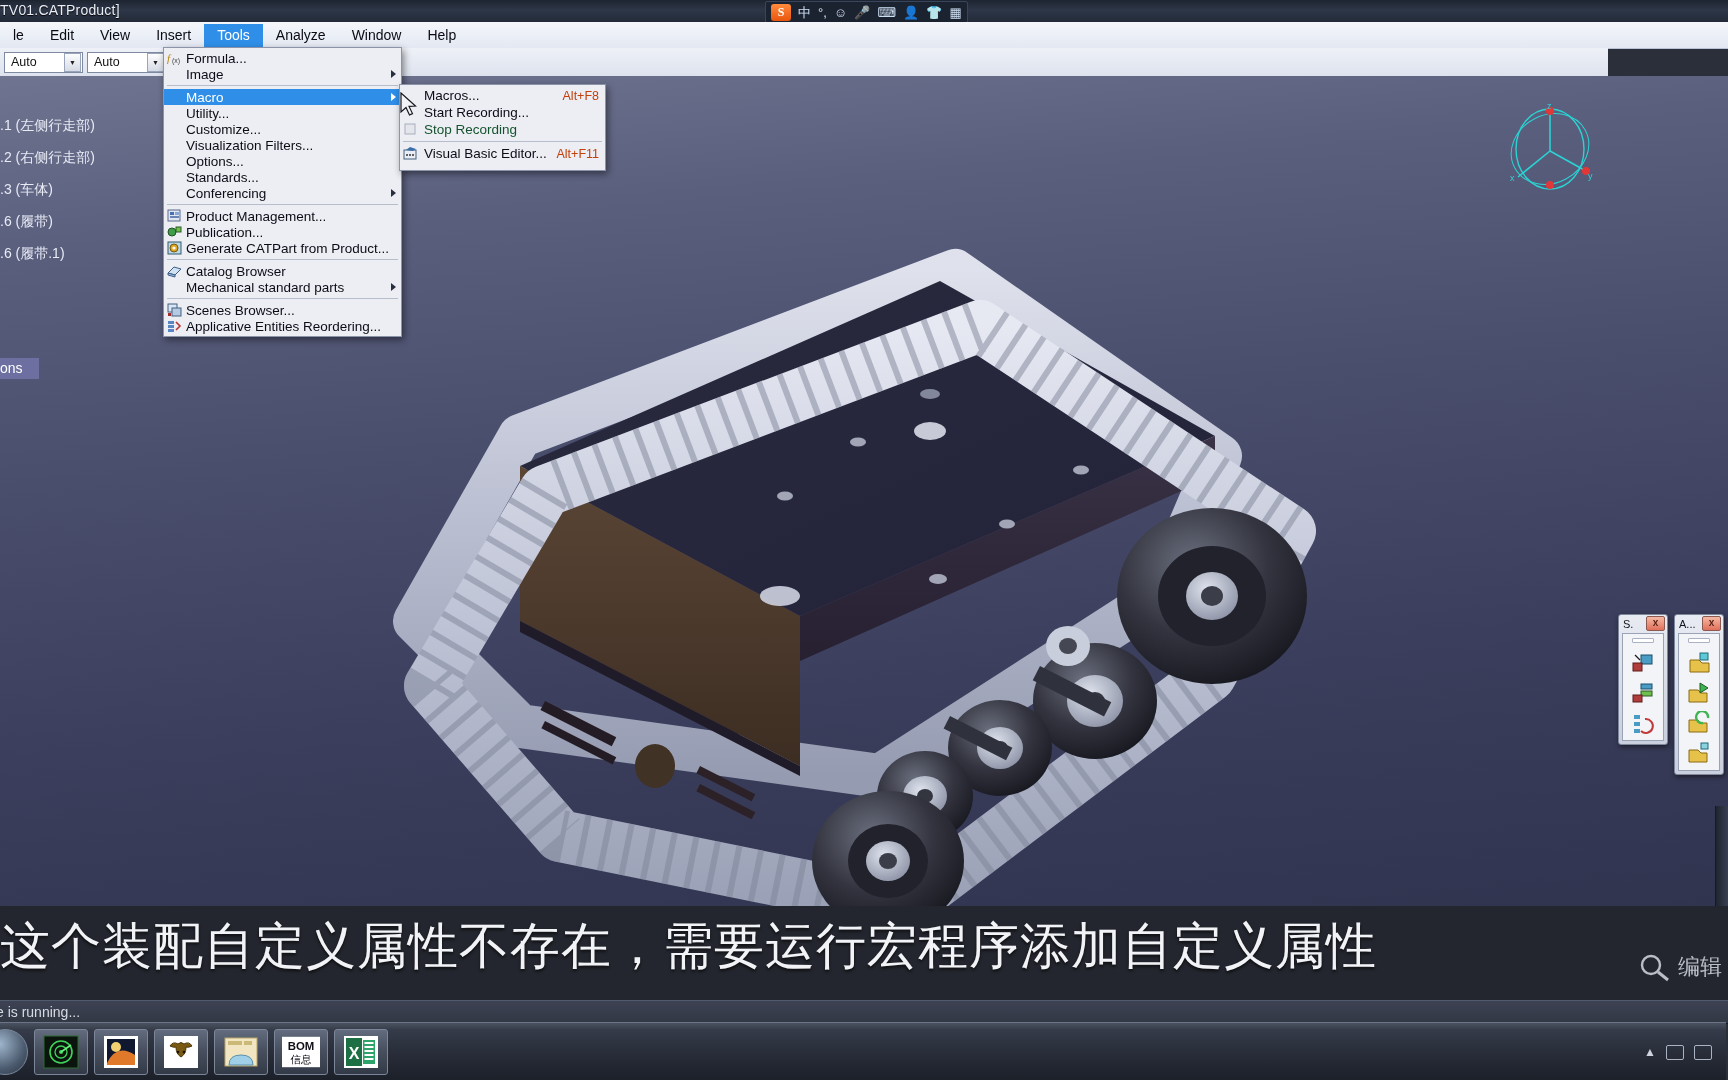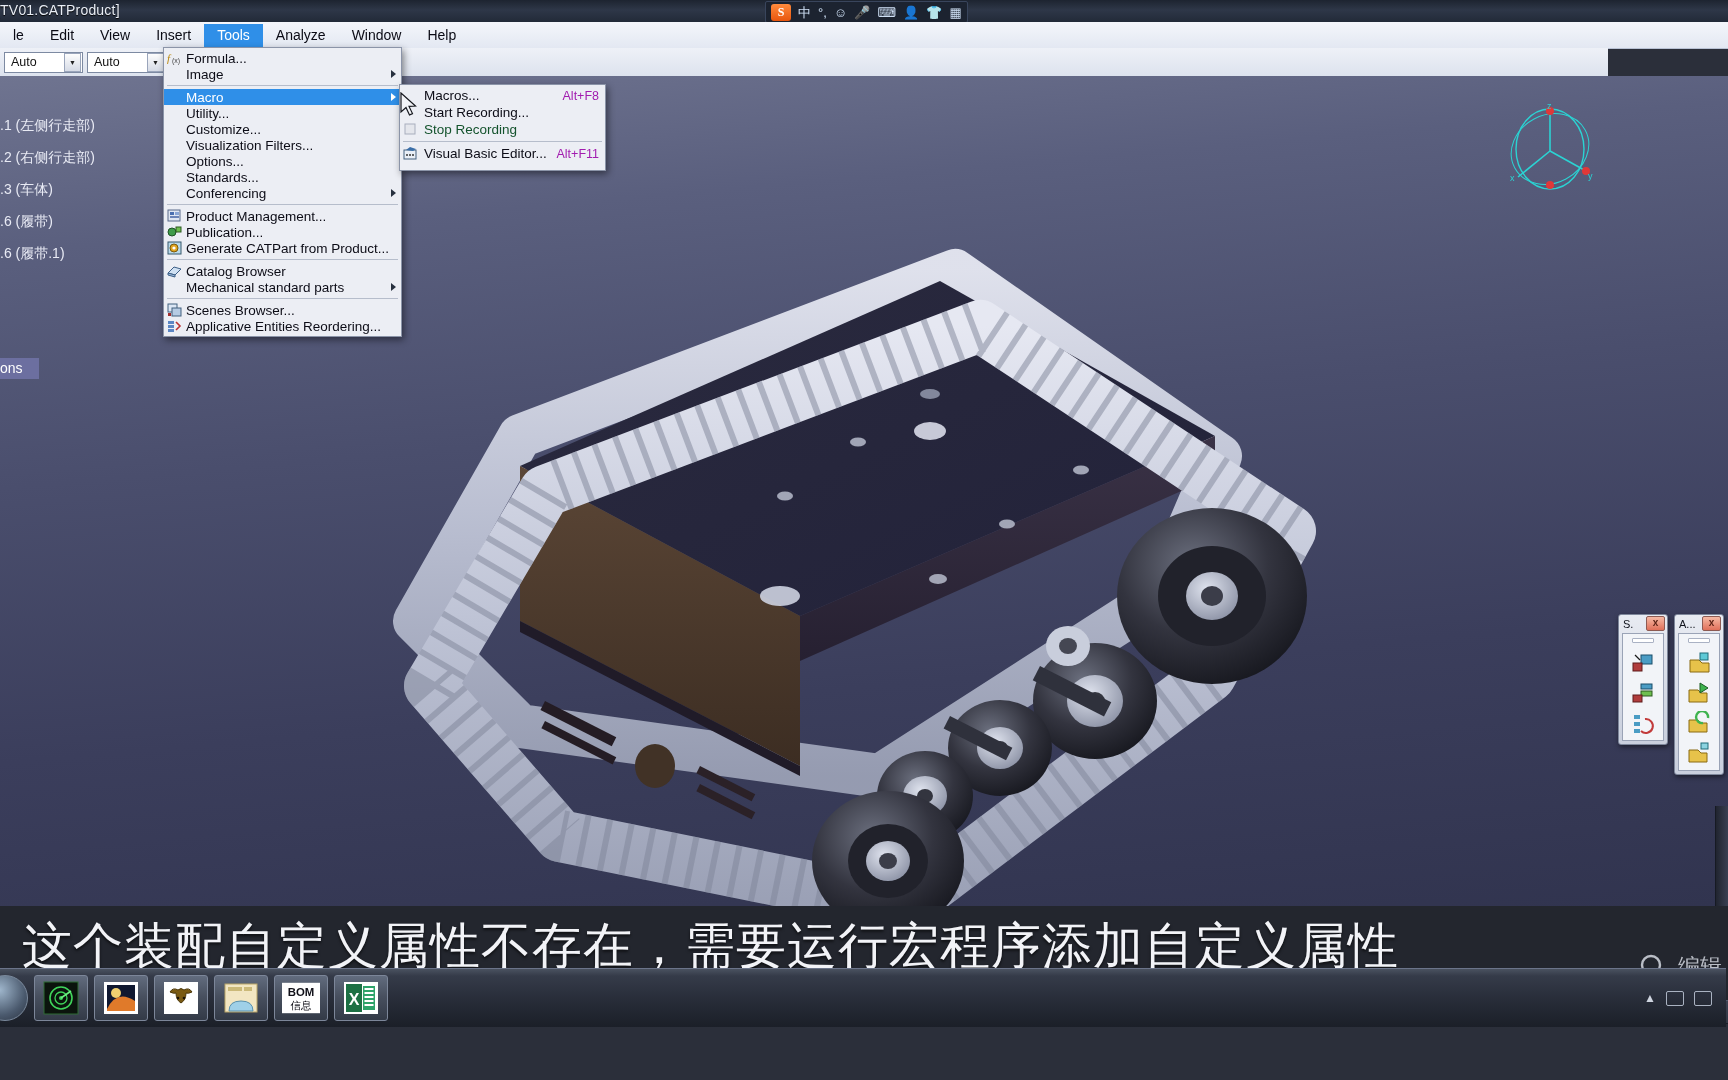--- a/index.html
+++ b/index.html
@@ -106,21 +106,21 @@
   .mi.hl .arrow{border-left-color:#fff;}
   .msep{height:1px;background:#b6bdcb;margin:3px 3px 3px 3px;}
   
   #macro-sub{
     position:absolute;left:399px;top:84px;width:205px;
     background:#eceef4;border:1px solid #8b94a8;
     box-shadow:2px 3px 7px rgba(0,0,0,.45);
     padding:2px 0 8px 0;z-index:60;
   }
   #macro-sub .mi{height:17px;padding-left:24px;}
-  .mi .sk{position:absolute;right:6px;font-size:12.5px;color:#a21caf;}
+  .mi .sk{position:absolute;right:6px;font-size:12.5px;color:#c2410c;}
   
   #cursor{position:absolute;left:399px;top:92px;z-index:70;}
   
   .fl-tb{
     position:absolute;background:linear-gradient(180deg,#e8ebf2,#c9cfdd);
     border:1px solid #7e879b;border-radius:3px;
     box-shadow:1px 2px 5px rgba(0,0,0,.5);
   }
   .fl-head{display:flex;align-items:center;justify-content:space-between;height:17px;padding:0 2px 0 4px;}
   .fl-title{font-size:11px;color:#10131c;}
@@ -143,39 +143,39 @@
   
   #subtitle-band{
     position:absolute;left:0;top:906px;width:1728px;height:94px;
     background:#23262e;
   }
   #subtitle-text{
     position:absolute;left:0;top:906px;width:1728px;height:80px;
     display:flex;align-items:center;
     color:#f2f3f7;font-size:50px;letter-spacing:1px;
     font-family:"DejaVu Sans","Liberation Sans",sans-serif;
-    white-space:nowrap;padding-left:22px;box-sizing:border-box;
+    white-space:nowrap;box-sizing:border-box;
     text-shadow:0 2px 3px rgba(0,0,0,.65);
   }
   #watermark{
     position:absolute;right:6px;top:952px;
     color:#cfd3dc;font-size:22px;opacity:.88;display:flex;align-items:center;gap:6px;
     font-family:"DejaVu Sans","Liberation Sans",sans-serif;
   }
   
   #statusbar{
     position:absolute;left:0;top:1000px;width:1728px;height:22px;
     background:linear-gradient(180deg,#3c4252,#323744);
     border-top:1px solid #525a6e;border-bottom:1px solid #1a1e27;
     display:flex;align-items:center;
   }
   #status-text{color:#d7dbe4;font-size:14px;padding-left:0px;margin-left:-4px;}
   
   #taskbar{
-    position:absolute;left:0;top:968px;width:1726px;height:58px;
+    position:absolute;left:0;top:1022px;width:1726px;height:58px;
     background:linear-gradient(180deg,#4a5260 0%,#353b49 12%,#272c38 55%,#1b1f28 100%);
     border-top:1px solid #6b748a;
     display:flex;align-items:center;
   }
   #start-orb{
     width:44px;height:44px;border-radius:50%;margin-left:-18px;
     background:radial-gradient(circle at 38% 32%,#9fb6cc,#4b5a6e 62%,#2a3240);
     border:1px solid #7b8a9d;
   }
   .tb-btn{

